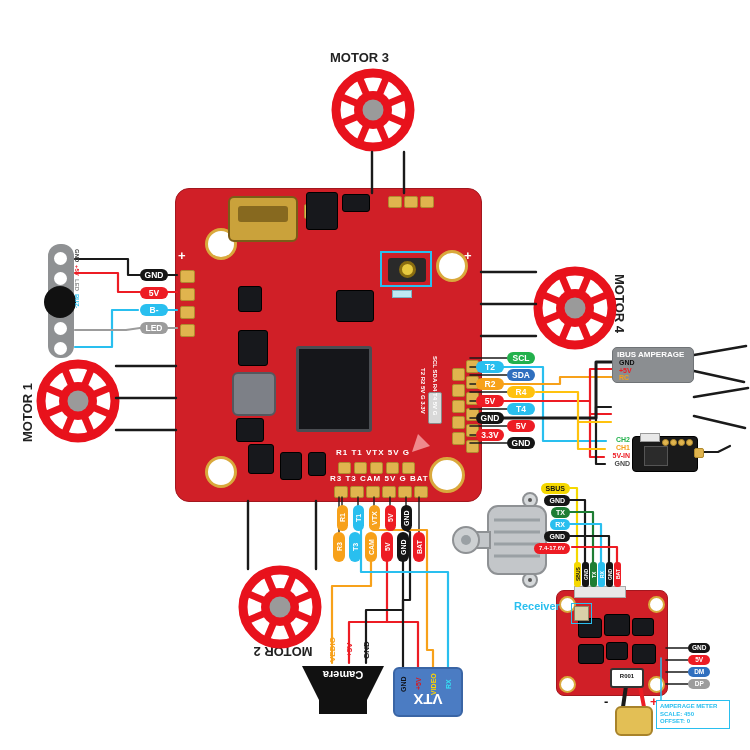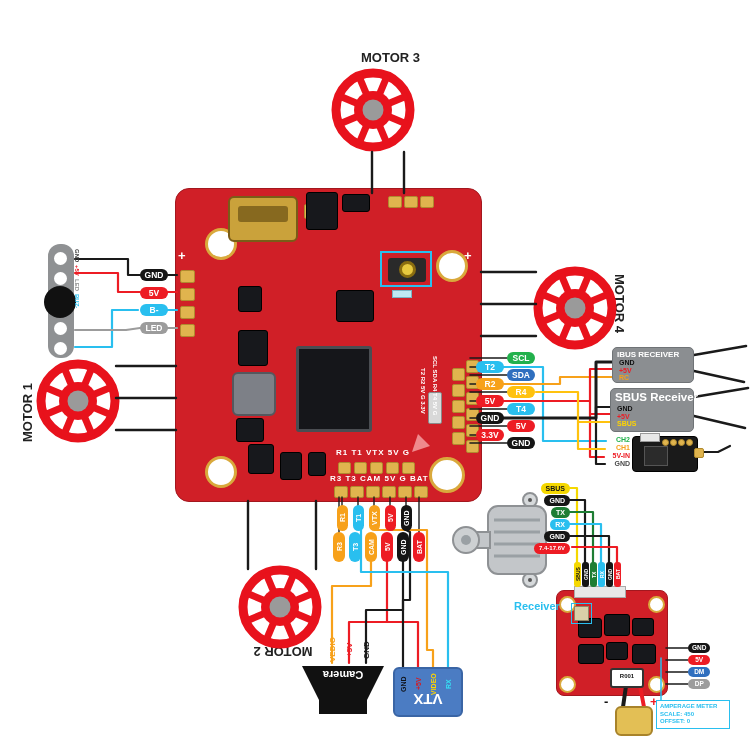--- a/index.html
+++ b/index.html
@@ -228,21 +228,21 @@
         <polyline stroke="#1a1a1a" stroke-width="1.6" points="666,684 688,684"></polyline>
         <polyline stroke="#29bfef" stroke-width="1.5" points="661,700 661,658"></polyline>
         <polyline stroke="#1a1a1a" stroke-width="4" points="626,686 623,707"></polyline>
         <polyline stroke="#ed1c24" stroke-width="4" points="640,686 644,707"></polyline>
       </g>
 
       <polygon points="412,452 430,446 418,434" fill="#ef8a8d" stroke="none"></polygon>
     </g>
   </svg>
 
-  <div class="abs motorlabel" style="left:330px;top:50px;width:90px;text-align:right;">MOTOR 3</div>
+  <div class="abs motorlabel" style="left:330px;top:50px;width:90px;text-align:left;">MOTOR 3</div>
   <svg class="abs" style="left:331px;top:68px;" width="84" height="84" viewBox="0 0 84 84">
     <g stroke="#e8121c" fill="none">
         <circle cx="42" cy="42" r="37" stroke-width="9"></circle>
     <g stroke-width="7">
           <line x1="55.9" y1="47.7" x2="76.2" y2="56.2"></line>
           <line x1="47.7" y1="55.9" x2="56.2" y2="76.2"></line>
           <line x1="36.3" y1="55.9" x2="27.8" y2="76.2"></line>
           <line x1="28.1" y1="47.7" x2="7.8" y2="56.2"></line>
           <line x1="28.1" y1="36.3" x2="7.8" y2="27.8"></line>
           <line x1="36.3" y1="28.1" x2="27.8" y2="7.8"></line>
@@ -338,33 +338,25 @@
   <div class="abs col" style="left:507px;top:352px;gap:5px;z-index:5;">
       <div class="pill" style="background: rgb(34, 177, 76);">SCL</div>
       <div class="pill" style="background: rgb(47, 111, 191);">SDA</div>
       <div class="pill" style="background: rgb(255, 194, 14);">R4</div>
       <div class="pill" style="background: rgb(41, 191, 239); border-radius: 6px;">T4</div>
       <div class="pill" style="background: rgb(237, 28, 36);">5V</div>
       <div class="pill" style="background: rgb(21, 21, 21);">GND</div>
     </div>
 
   <div class="abs rcvbox" style="left:612px;top:347px;width:82px;height:36px;z-index:4;">
-    <div class="rcvtitle" style="font-size:8px;line-height:9px;">IBUS RECEIVER</div>
+    <div class="rcvtitle" style="font-size:8px;line-height:9px;">IBUS AMPERAGE</div>
     <div class="col">
         <div class="rcvpin" style="color: rgb(17, 17, 17);">GND</div>
         <div class="rcvpin" style="color: rgb(237, 28, 36);">+5V</div>
         <div class="rcvpin" style="color: rgb(247, 161, 26);">RC</div>
-      </div>
-  </div>
-  <div class="abs rcvbox" style="left:610px;top:388px;width:84px;height:44px;z-index:4;">
-    <div class="rcvtitle" style="font-size:11.5px;line-height:13px;">SBUS Receiver</div>
-    <div class="col" style="margin-top:1px;">
-        <div class="rcvpin" style="color: rgb(17, 17, 17);">GND</div>
-        <div class="rcvpin" style="color: rgb(237, 28, 36);">+5V</div>
-        <div class="rcvpin" style="color: rgb(255, 212, 0);">SBUS</div>
       </div>
   </div>
 
   <div class="abs rxmod" style="left:632px;top:436px;width:64px;height:34px;z-index:4;"></div>
   <div class="abs" style="left:640px;top:433px;width:18px;height:7px;background:#e8e8e8;border:1px solid #999;z-index:4;"></div>
   <div class="abs gold" style="left:662px;top:439px;width:5px;height:5px;border-radius:50%;z-index:4;"></div>
   <div class="abs gold" style="left:670px;top:439px;width:5px;height:5px;border-radius:50%;z-index:4;"></div>
   <div class="abs gold" style="left:678px;top:439px;width:5px;height:5px;border-radius:50%;z-index:4;"></div>
   <div class="abs gold" style="left:686px;top:439px;width:5px;height:5px;border-radius:50%;z-index:4;"></div>
   <div class="abs" style="left:644px;top:446px;width:22px;height:18px;background:#2b2b2b;border:1px solid #555;z-index:4;"></div>

